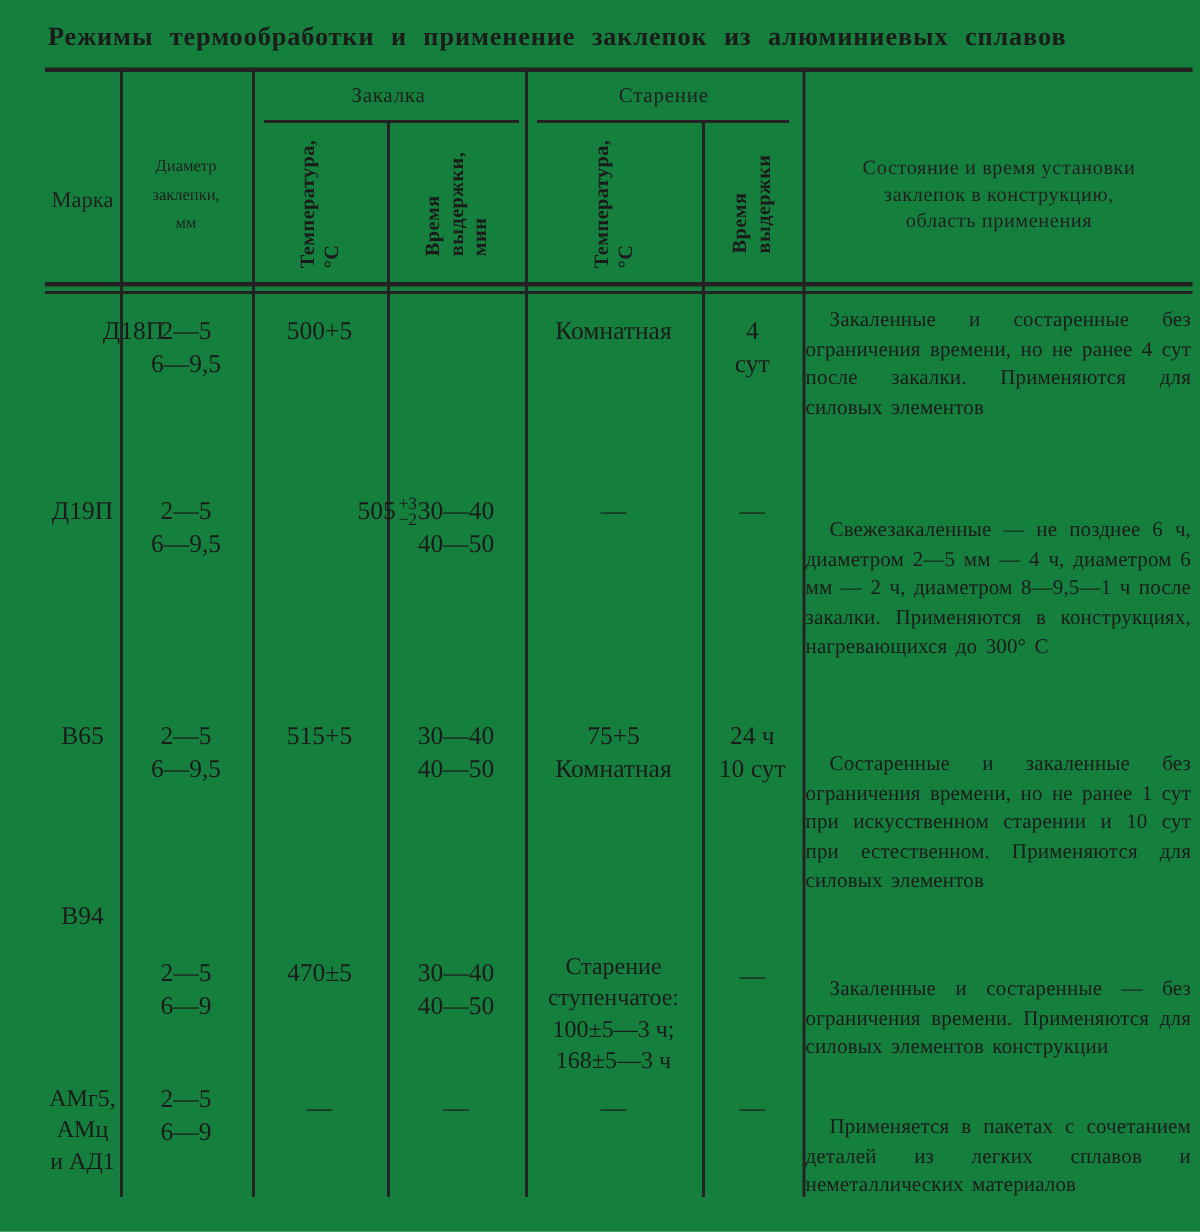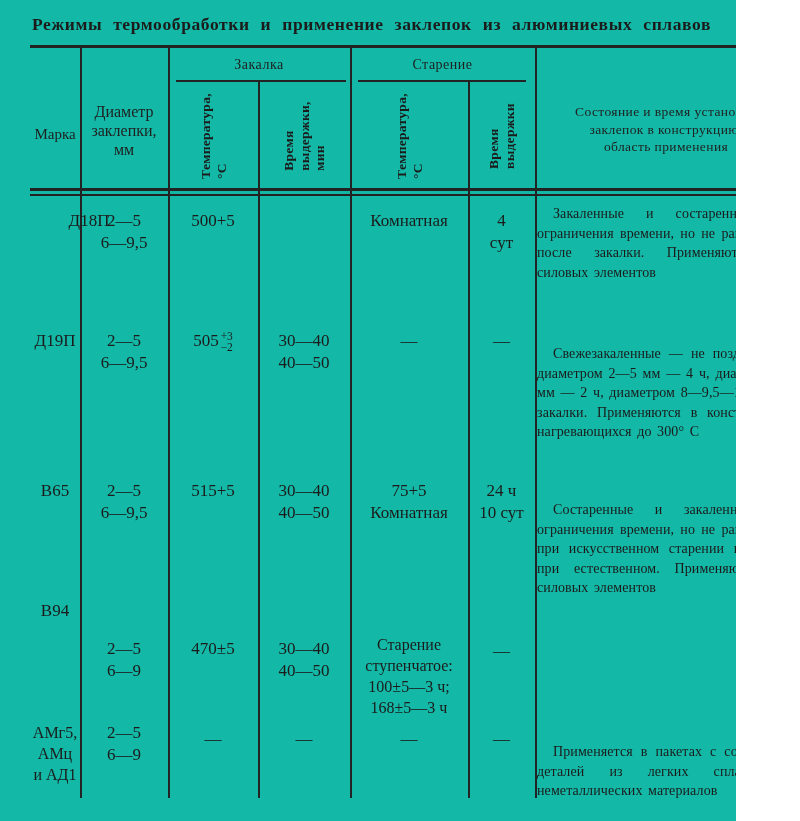--- a/index.html
+++ b/index.html
@@ -1,18 +1,18 @@
 <!DOCTYPE html>
 <html lang="ru"><head>
 <meta charset="utf-8">
 <style>
   html,body{margin:0;padding:0;}
   .page{
-    position:relative;width:736px;height:821px;overflow:hidden;
-    background:#14b8a6;color:#1b1b1b;
+    position:relative;width:800px;height:821px;overflow:hidden;
+    background:#15803d;color:#1b1b1b;
     font-family:"Liberation Serif", serif;
   }
   .rule{position:absolute;background:#232323;}
   .title{
     position:absolute;left:32px;top:14px;width:748px;
     font-size:17.5px;font-weight:bold;letter-spacing:0.6px;word-spacing:6px;
     white-space:nowrap;
   }
   .hdr{
     position:absolute;text-align:center;white-space:pre-line;
@@ -24,21 +24,21 @@
     position:absolute;white-space:pre-line;text-align:left;
     font-size:13.5px;line-height:15.5px;font-weight:bold;letter-spacing:0.3px;
     transform:translate(-50%,-50%) rotate(-90deg);
     transform-origin:center center;
   }
   .cell{
     position:absolute;text-align:center;white-space:pre-line;
     font-size:17px;line-height:22px;
   }
   .cell-sm{font-size:16px;line-height:21px;}
-  .qtol{display:flex;align-items:flex-start;justify-content:center;white-space:normal;}
+  .qtol{display:flex;align-items:flex-start;justify-content:flex-end;white-space:normal;padding-left:20px;}
   .tol{display:inline-flex;flex-direction:column;margin-left:2px;margin-top:1px;
        font-size:11.5px;line-height:10.5px;text-align:left;}
   .note{
     position:absolute;left:537px;width:257px;
     font-size:14px;line-height:19.5px;
     text-align:justify;text-indent:16px;
     word-spacing:2px;letter-spacing:0.1px;
     hyphens:auto;-webkit-hyphens:auto;
   }
 </style>
@@ -56,21 +56,21 @@
   <div class="rule" style="left:30px;top:194px;width:765px;height:2px;"></div>
 
   <div class="rule" style="left:80px;top:45px;width:2px;height:753px;"></div>
   <div class="rule" style="left:168px;top:45px;width:2px;height:753px;"></div>
   <div class="rule" style="left:258px;top:82px;width:2px;height:716px;"></div>
   <div class="rule" style="left:350px;top:45px;width:2px;height:753px;"></div>
   <div class="rule" style="left:468px;top:82px;width:2px;height:716px;"></div>
   <div class="rule" style="left:535px;top:45px;width:2px;height:753px;"></div>
 
   <div class="hdr hdr-plain" style="left:30px;top:126px;width:50px;font-size:15px;">Марка</div>
-  <div class="hdr hdr-plain" style="left:80px;top:102px;width:88px;font-size:16px;line-height:19px;">Диаметр
+  <div class="hdr hdr-plain" style="left:80px;top:102px;width:88px;font-size:11px;line-height:19px;">Диаметр
 заклепки,
 мм</div>
   <div class="hdr hdr-group" style="left:168px;top:57px;width:182px;">Закалка</div>
   <div class="hdr hdr-group" style="left:350px;top:57px;width:185px;">Старение</div>
 
   <div class="rot" style="left:213px;top:136px;">Температура,
 °С</div>
   <div class="rot" style="left:304px;top:136px;">Время
 выдержки,
 мин</div>
@@ -135,15 +135,16 @@
   <div class="cell" style="left:80px;top:722px;width:88px;">2—5
 6—9</div>
   <div class="cell" style="left:168px;top:728px;width:90px;">—</div>
   <div class="cell" style="left:258px;top:728px;width:92px;">—</div>
   <div class="cell" style="left:350px;top:728px;width:118px;">—</div>
   <div class="cell" style="left:468px;top:728px;width:67px;">—</div>
 
   <div class="note" style="top:204px;">Закаленные и состаренные без ограничения времени, но не ранее 4 сут после закалки. Применяются для силовых элементов</div>
   <div class="note" style="top:344px;">Свежезакаленные — не позднее 6 ч, диаметром 2—5 мм — 4 ч, диаметром 6 мм — 2 ч, диаметром 8—9,5—1 ч после закалки. Применяются в конструкциях, нагревающихся до 300° С</div>
   <div class="note" style="top:500px;">Состаренные и закаленные без ограничения времени, но не ранее 1 сут при искусственном старении и 10 сут при естественном. Применяются для силовых элементов</div>
+  <div class="note" style="top:650px;">Закаленные и состаренные — без ограничения времени. Применяются для силовых элементов конструкции</div>
   <div class="note" style="top:742px;">Применяется в пакетах с сочетанием деталей из легких сплавов и неметаллических материалов</div>
 
 </div>
 
 </body></html>

